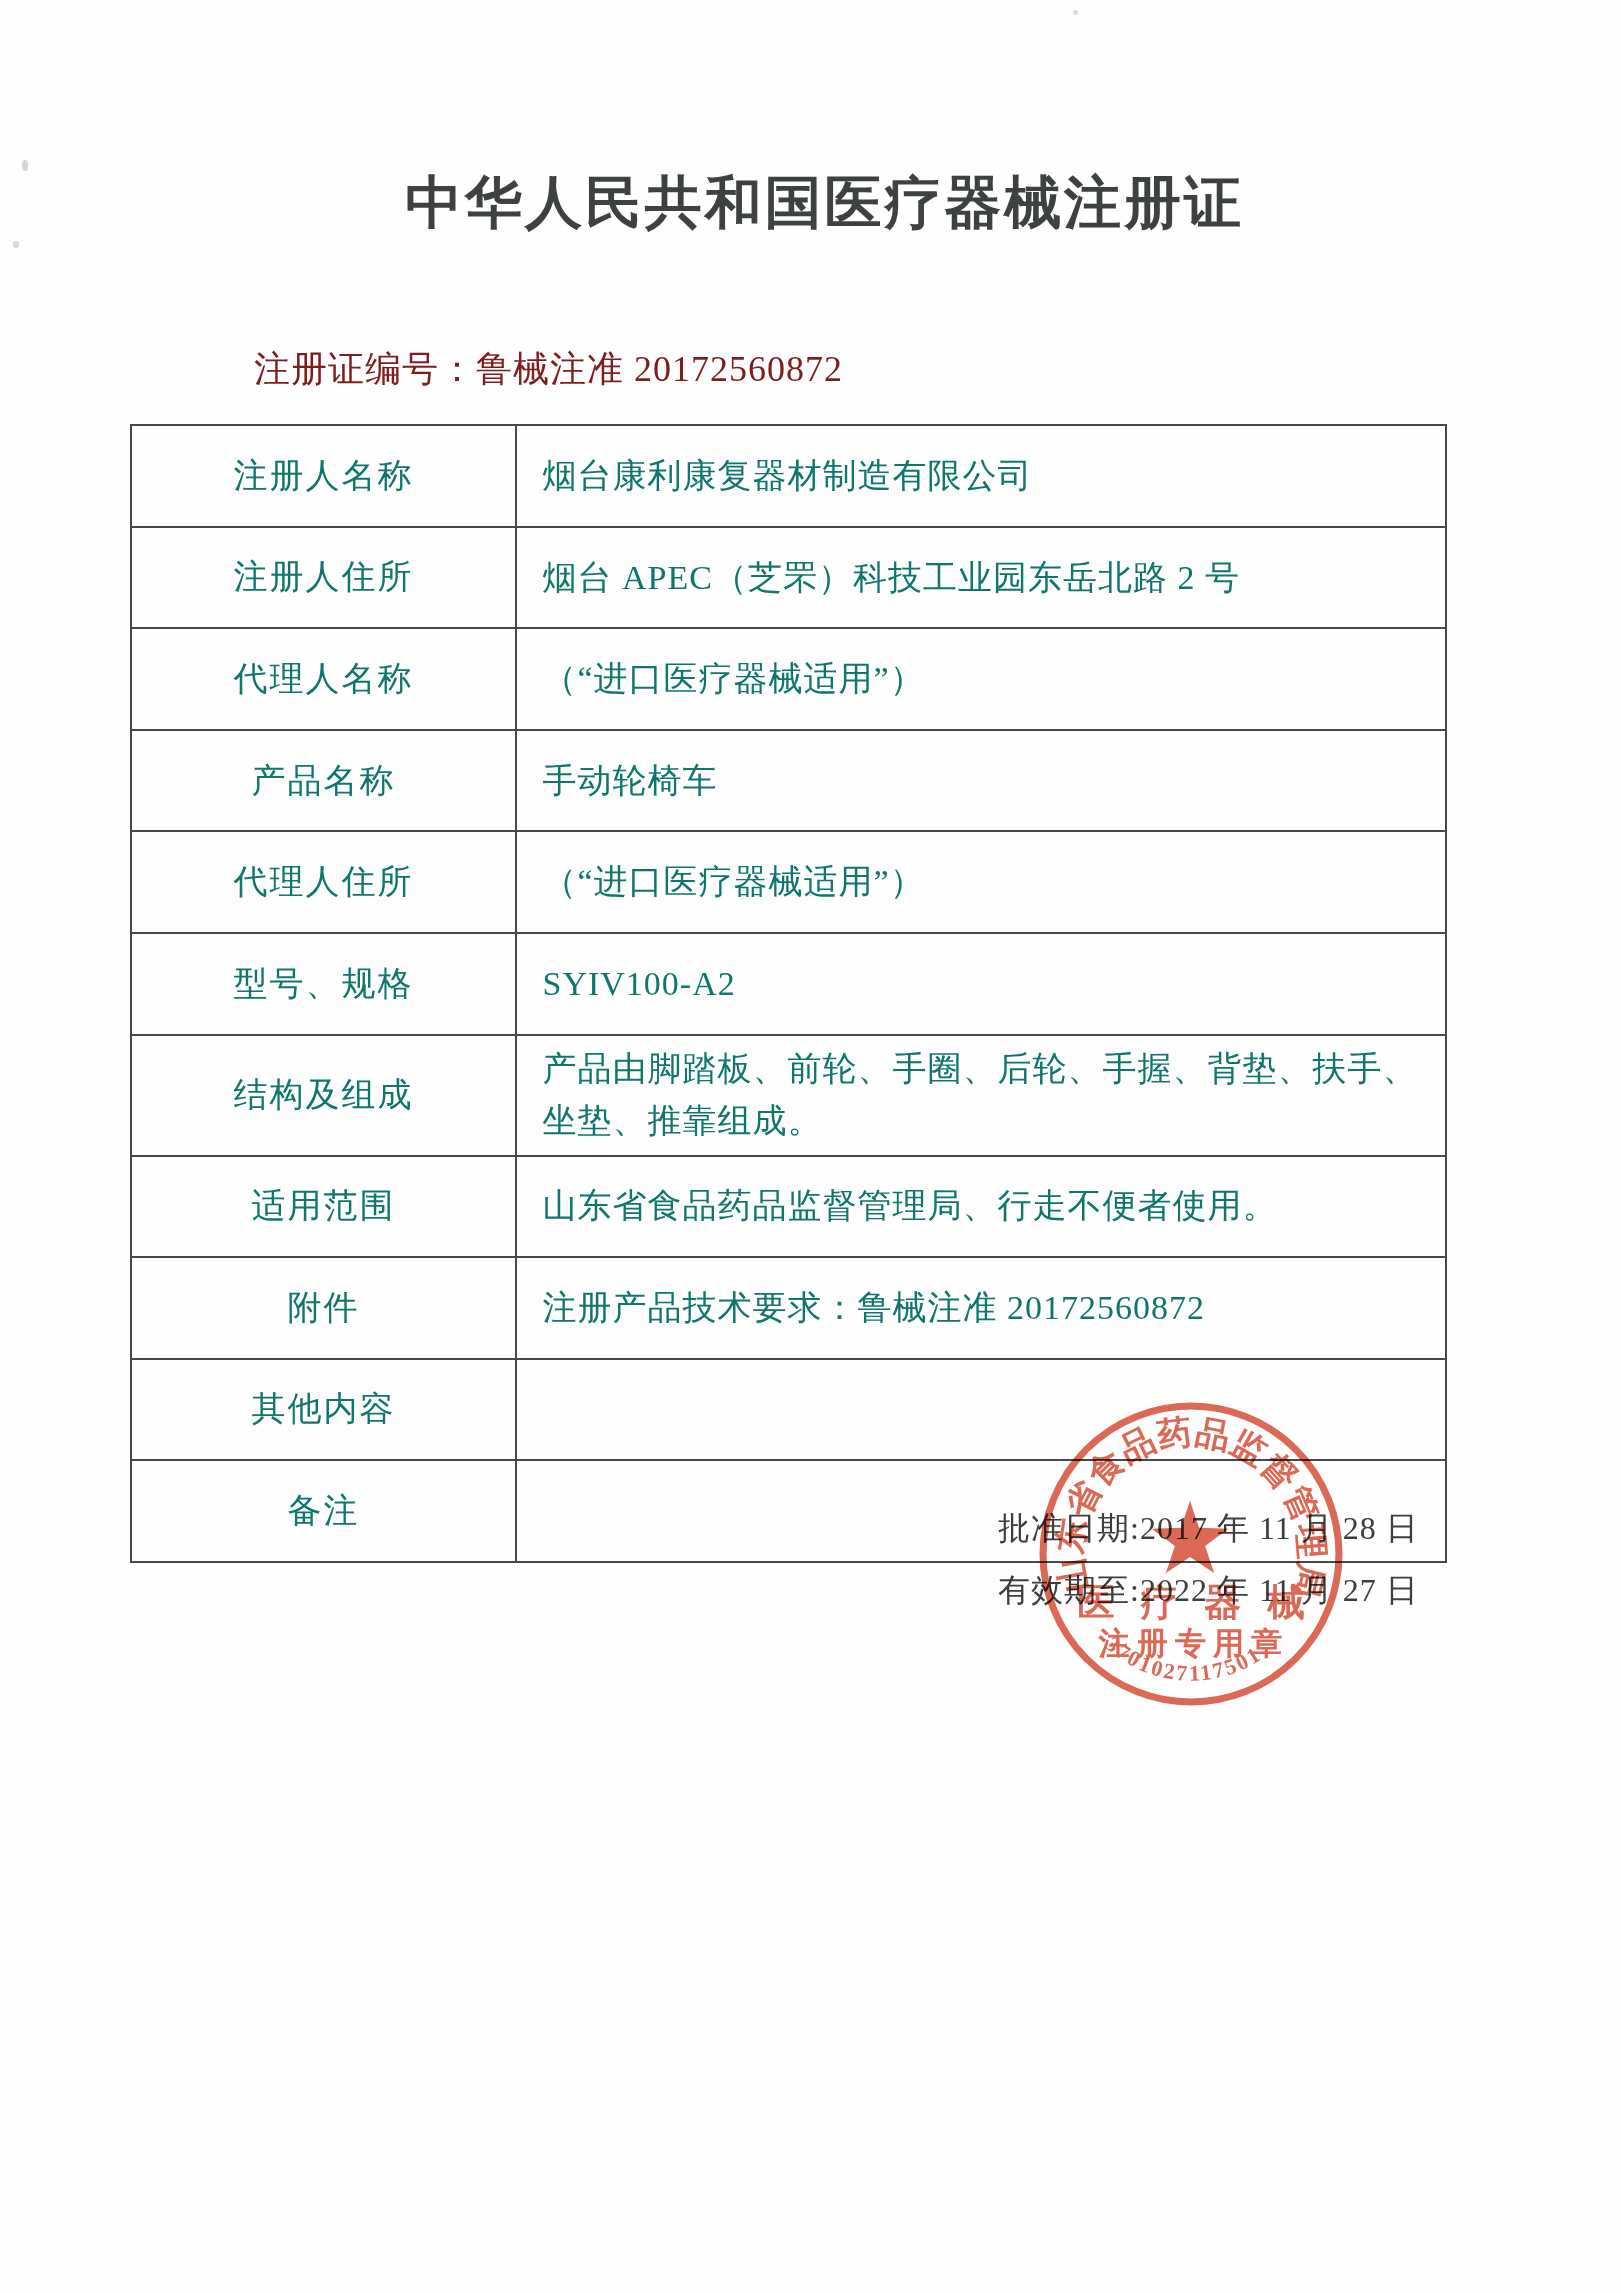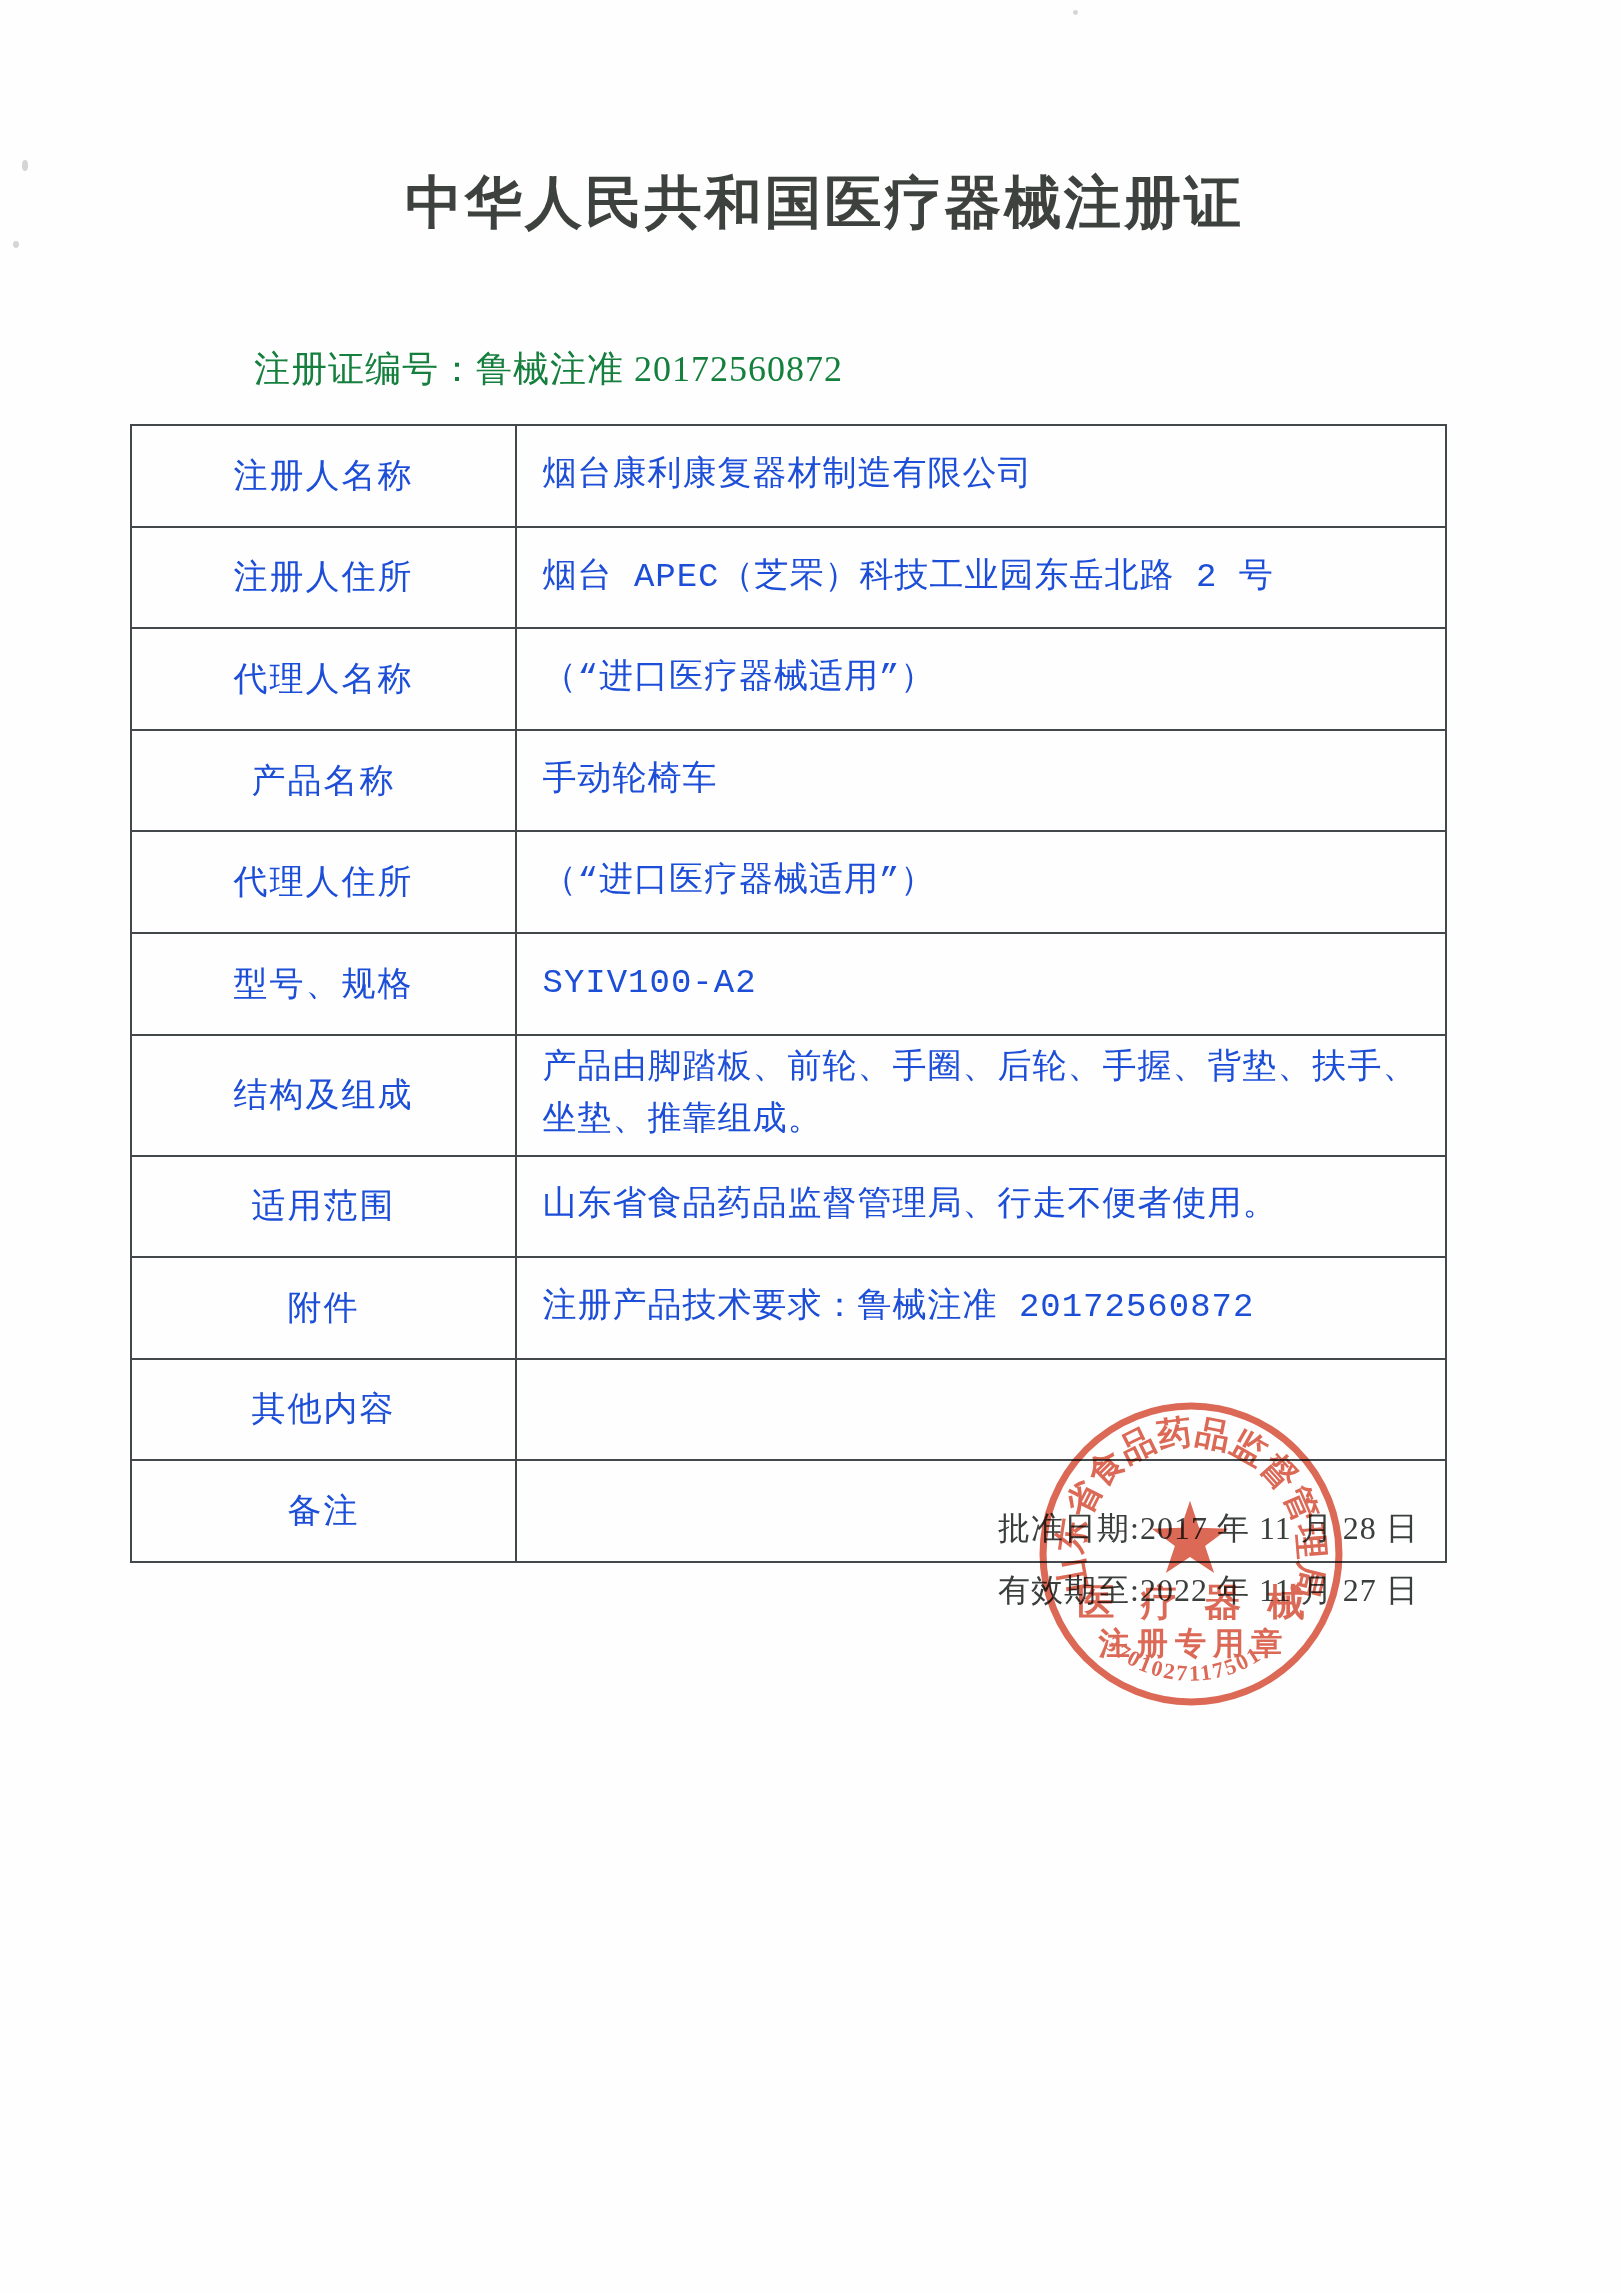--- a/index.html
+++ b/index.html
@@ -14,28 +14,28 @@
   .title{
     position:absolute;top:165px;left:0;width:100%;
     margin:0;padding-left:28px;box-sizing:border-box;
     text-align:center;
     font-size:57px;font-weight:600;letter-spacing:2.9px;
     color:#3d423f;
   }
 
   .regline{
     position:absolute;top:345px;left:254px;
-    font-size:36px;letter-spacing:1px;color:#15803d;
+    font-size:36px;letter-spacing:1px;color:#7f1d1d;
     white-space:nowrap;
   }
 
   table.cert{
     position:absolute;top:424px;left:130px;width:1317px;
     border-collapse:collapse;table-layout:fixed;
-    font-size:34px;color:#1d4ed8;font-family:Liberation Mono, monospace;
+    font-size:34px;color:#0f766e;
   }
   table.cert td{
     border:2px solid #43484a;
     height:84px;vertical-align:middle;
     background:transparent;
   }
   td.lbl{width:381px;text-align:center;letter-spacing:2px;}
   td.val{padding:7.8px 21.6px 7.8px 25.5px;line-height:1.52;letter-spacing:1px;}
 
   .approval{

